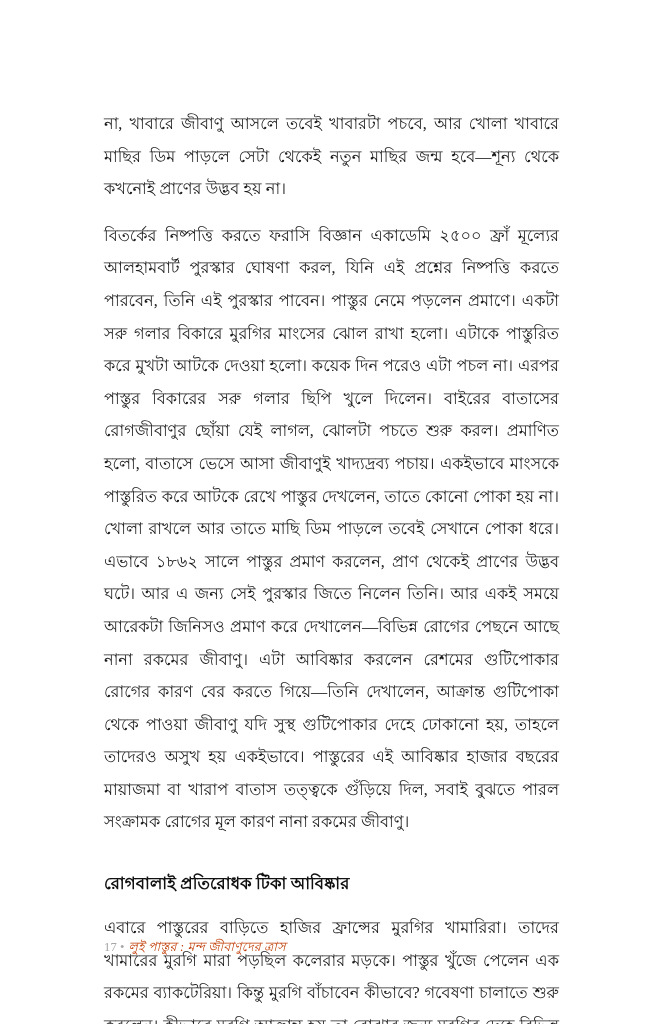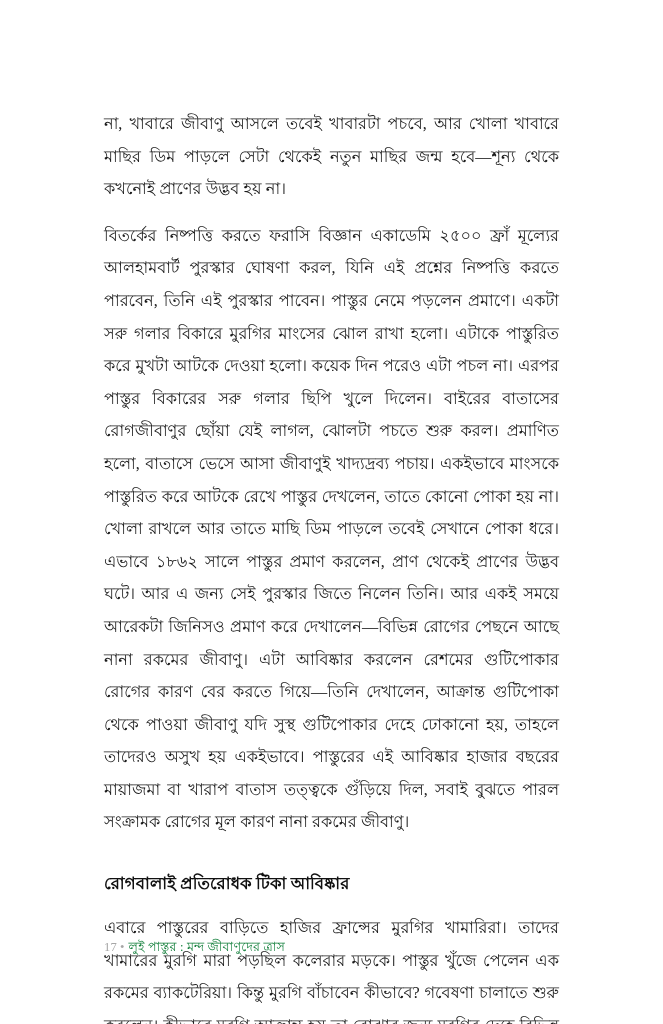--- a/index.html
+++ b/index.html
@@ -57,21 +57,21 @@
     color: #a6a6a6;
     white-space: nowrap;
     letter-spacing: 0.15px;
   }
   .footer .pg-num { color: #a6a6a6; }
   .footer .sep {
     display: inline-block;
     margin: 0 4px 0 3px;
     color: #a6a6a6;
   }
-  .footer .book-title { color: #15803d; }
+  .footer .book-title { color: #c2410c; font-style: italic; }
 </style>
 </head>
 <body>
 
 <div class="page">
 
   <div class="content">
 
     <p class="body-para">না, খাবারে জীবাণু আসলে তবেই খাবারটা পচবে, আর খোলা খাবারে মাছির ডিম পাড়লে সেটা থেকেই নতুন মাছির জন্ম হবে—শূন্য থেকে কখনোই প্রাণের উদ্ভব হয় না।</p>
 

